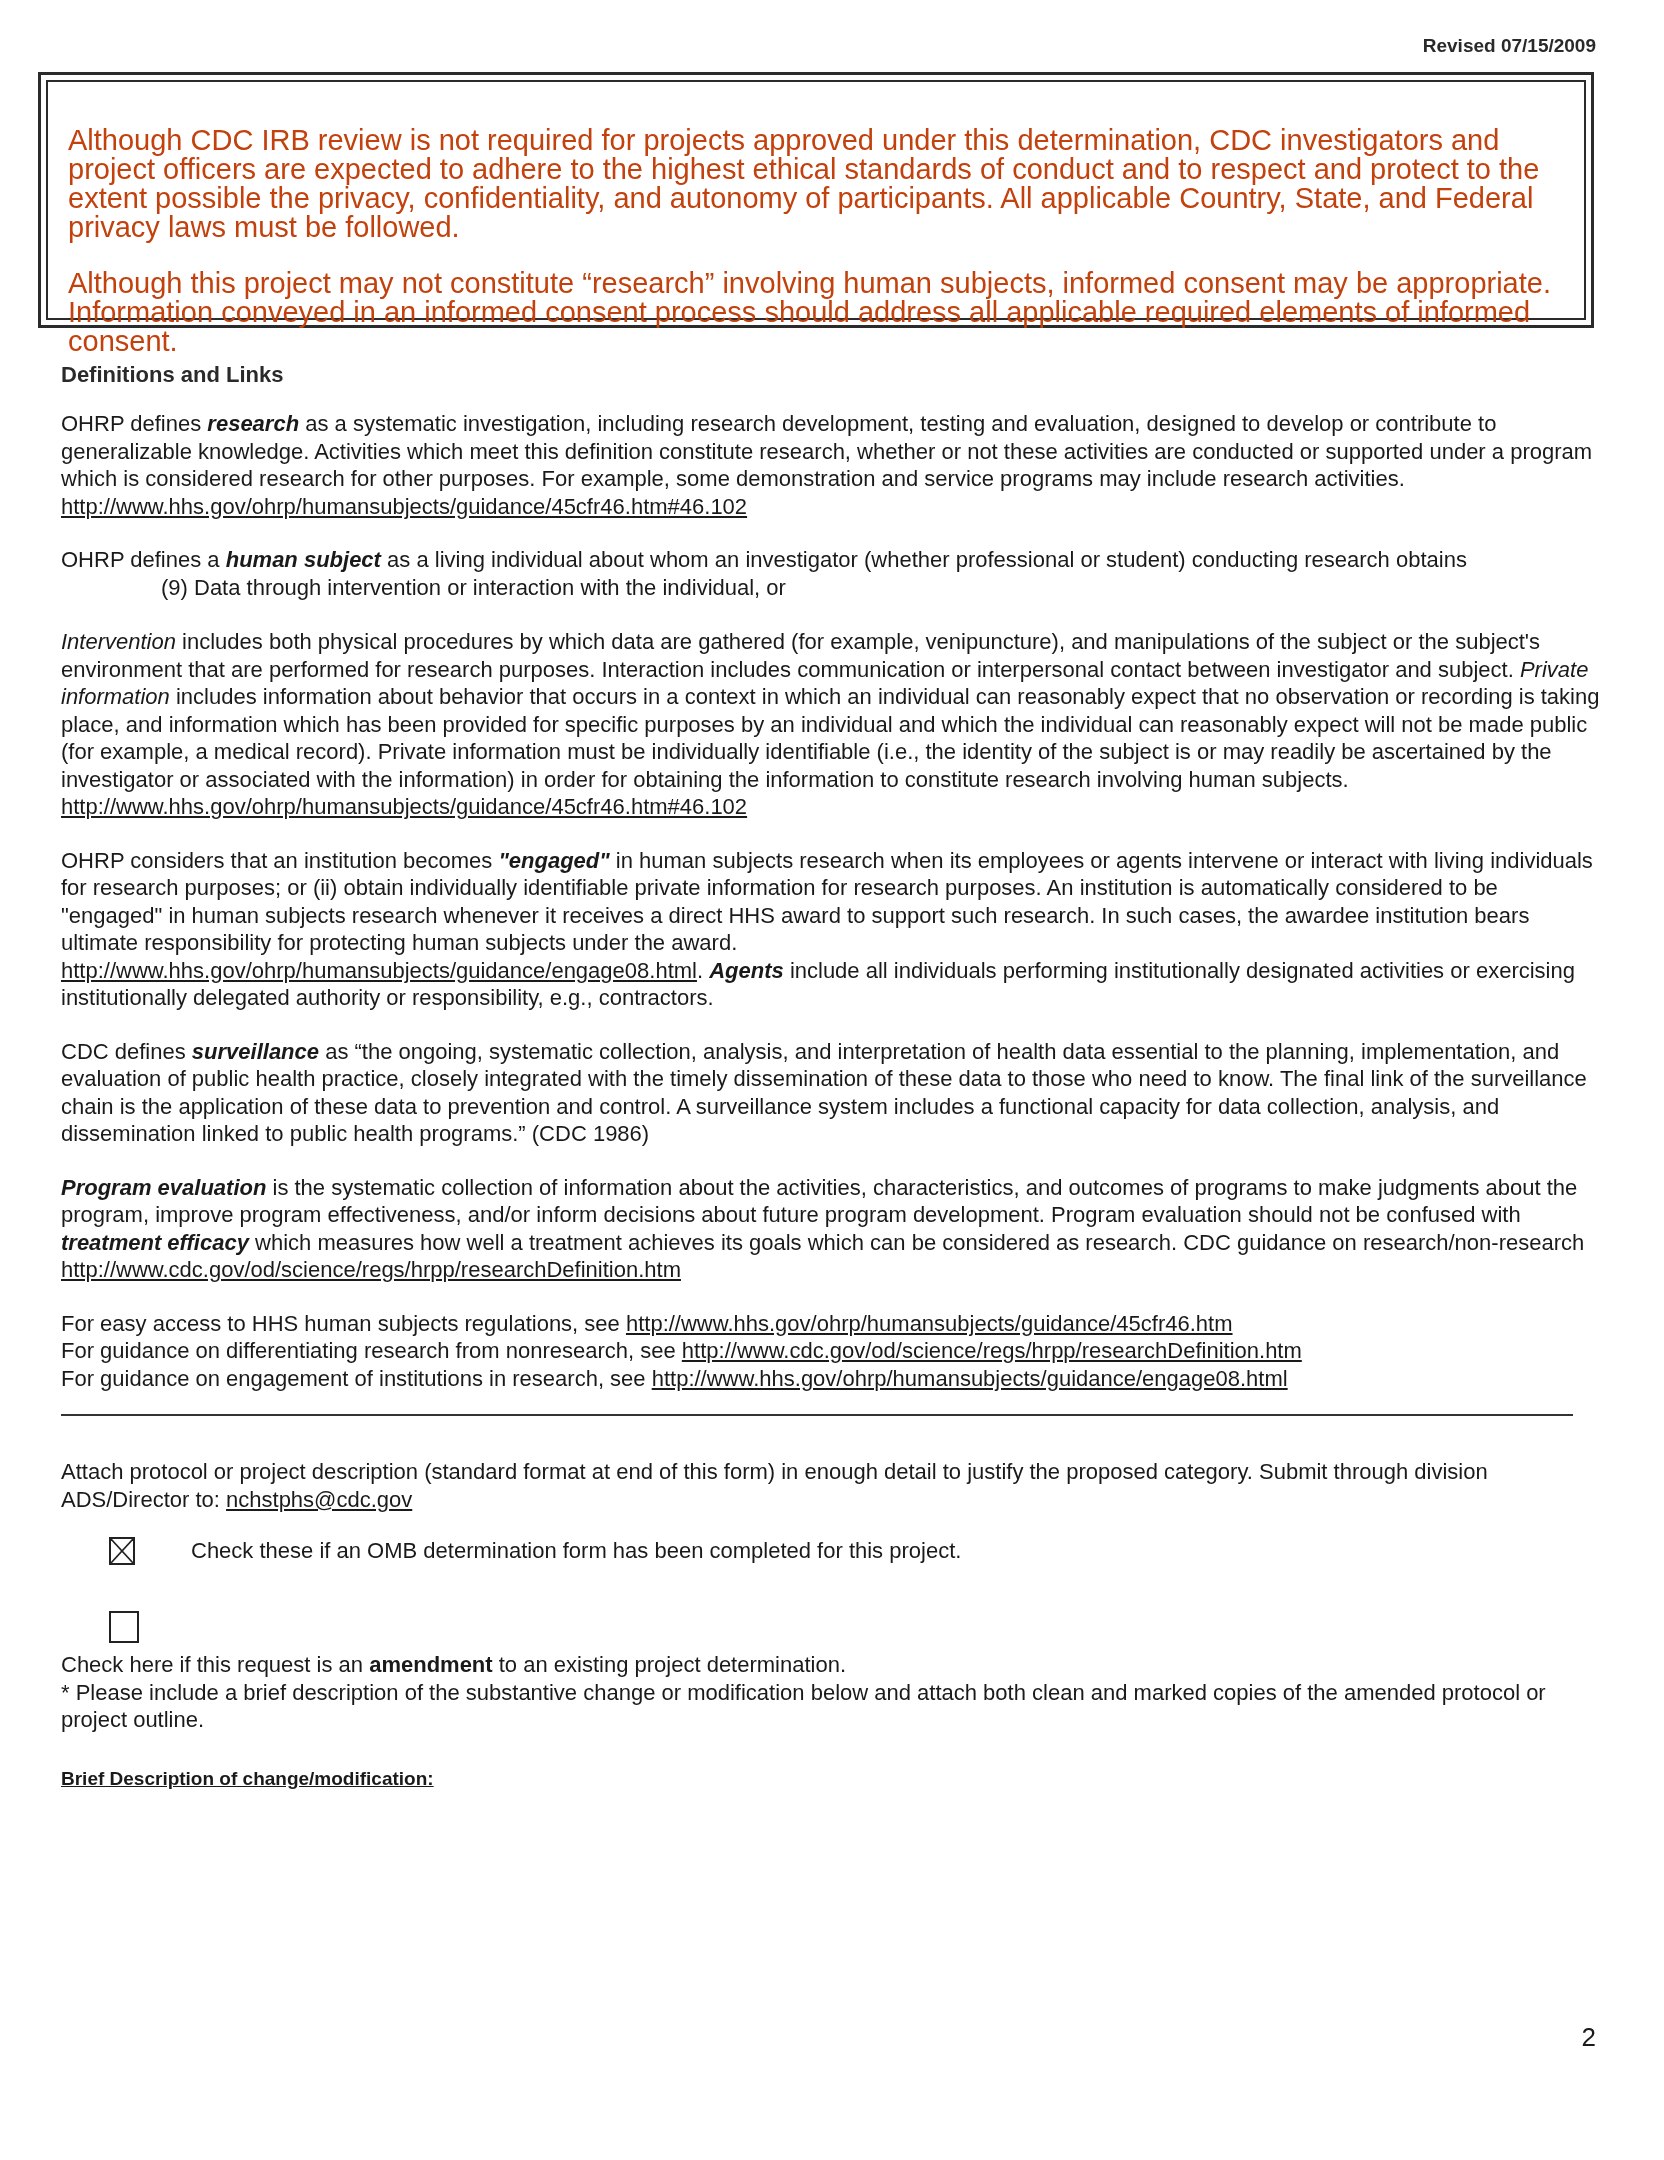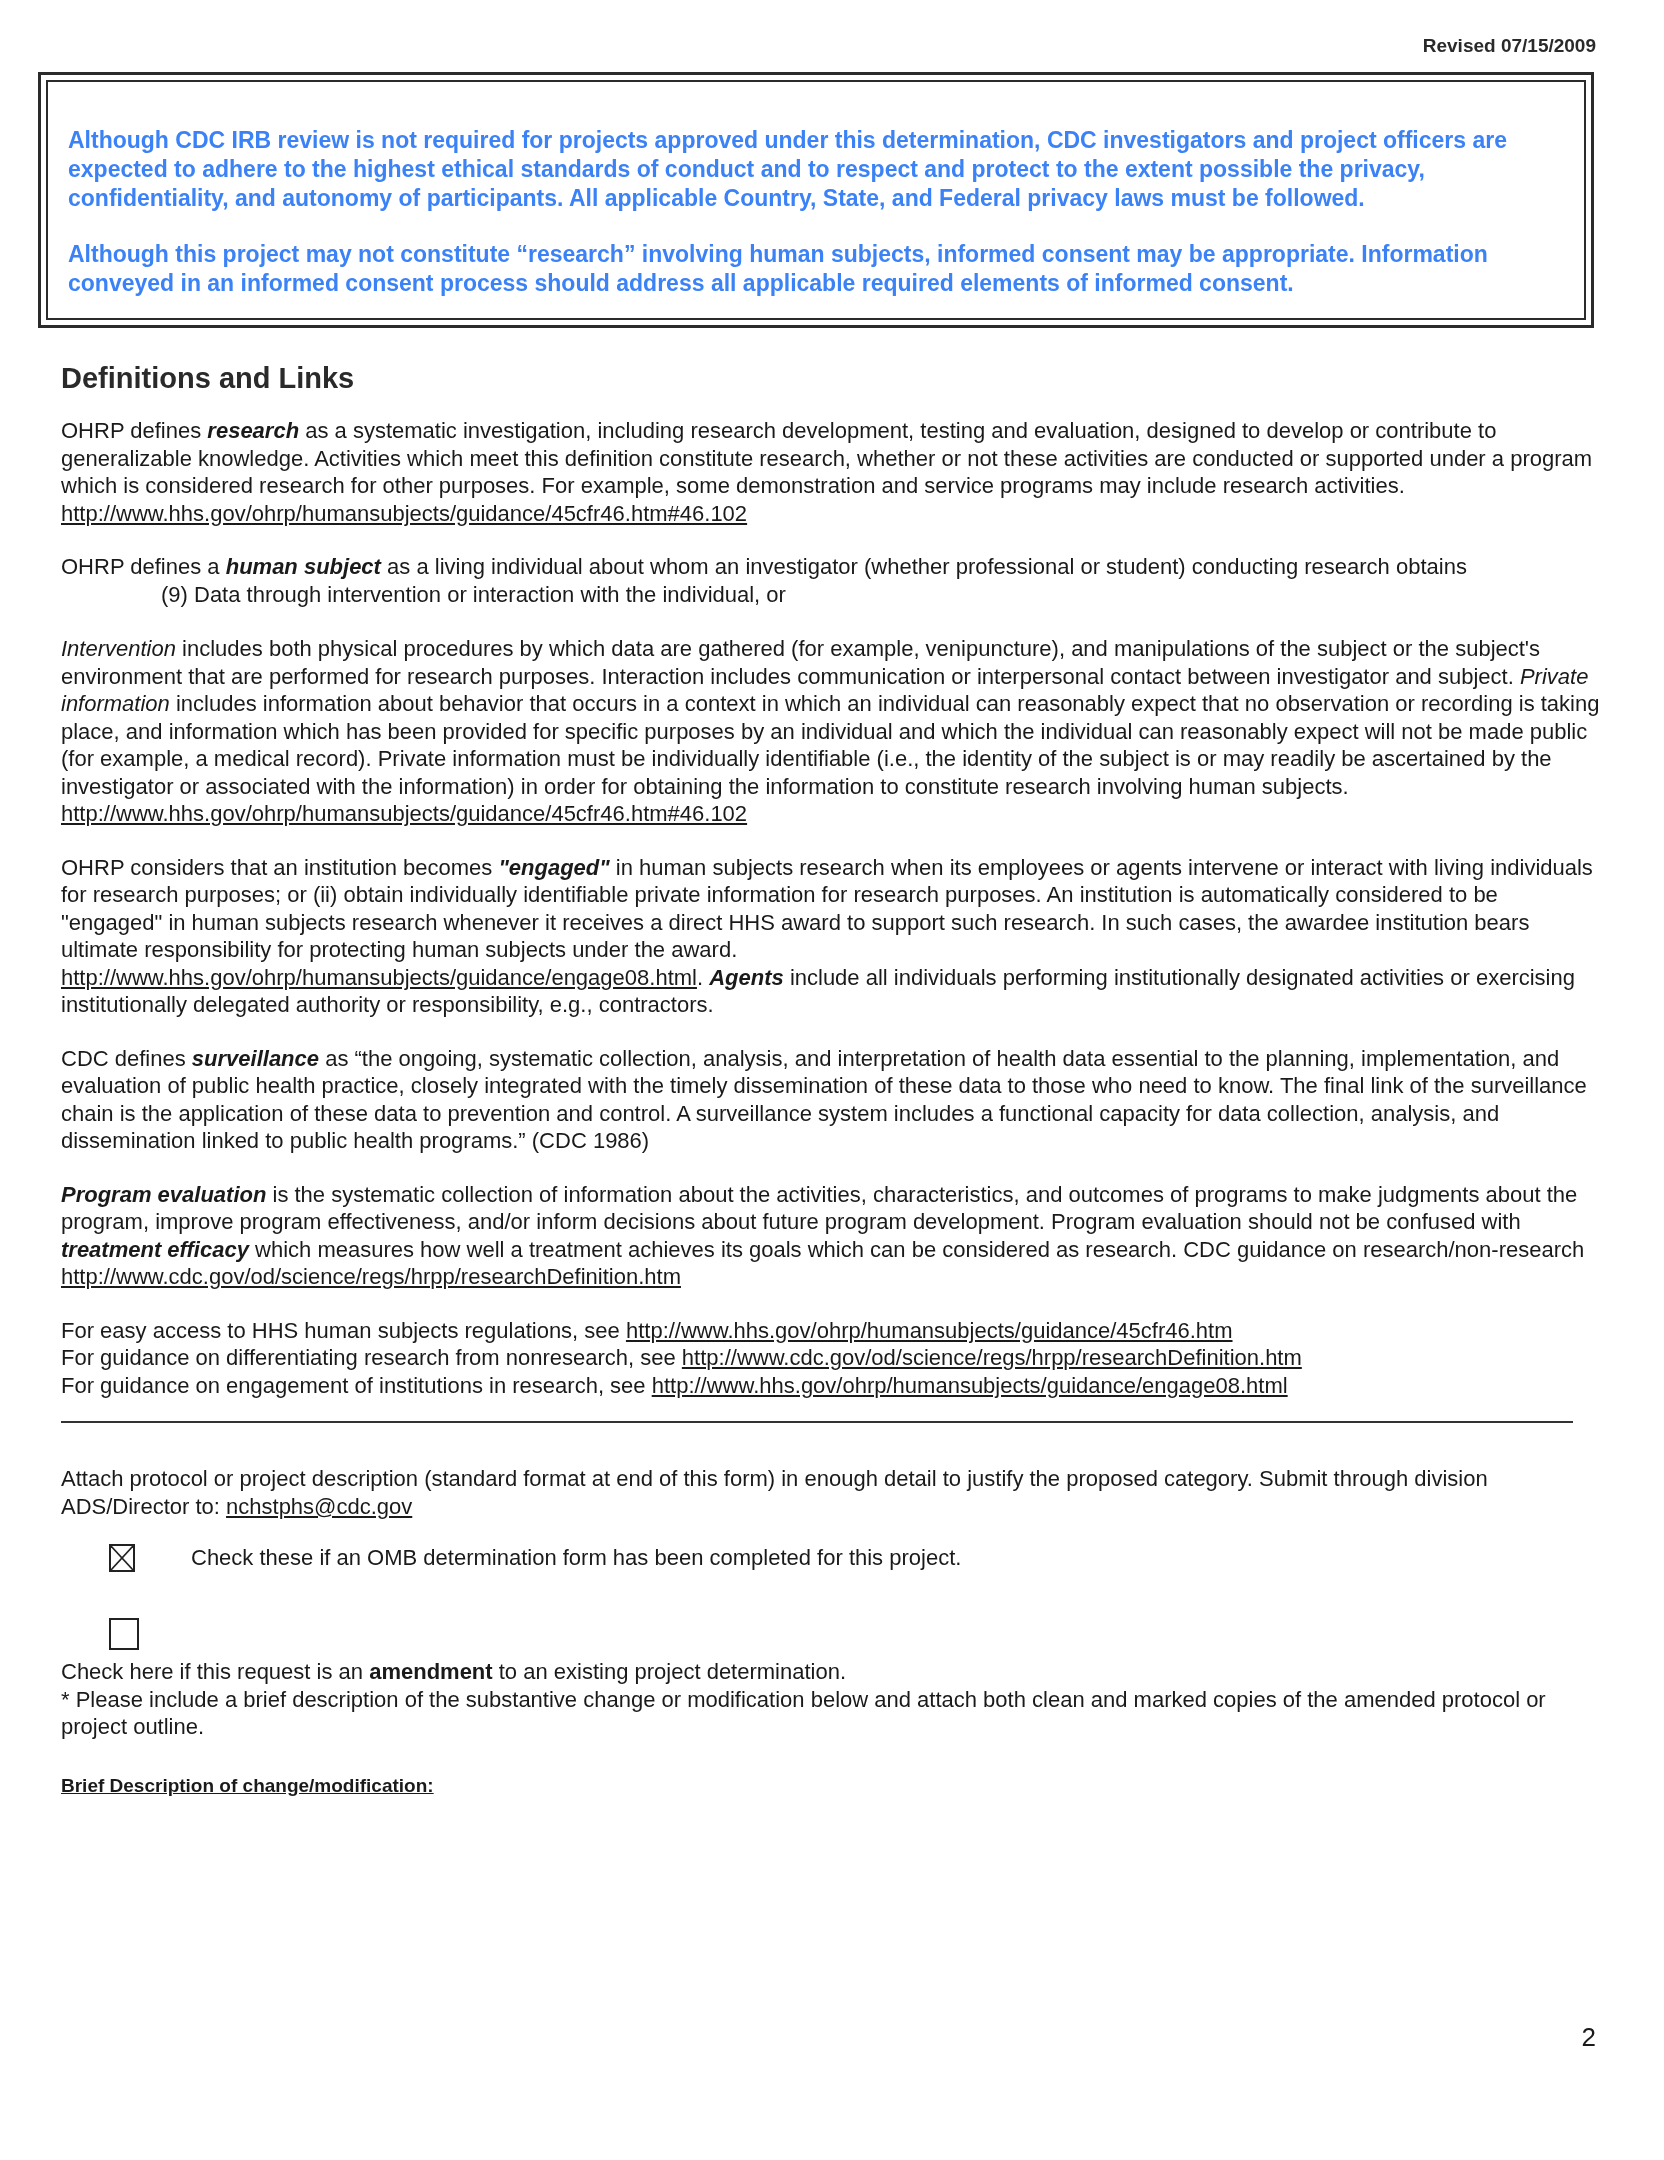--- a/index.html
+++ b/index.html
@@ -13,24 +13,24 @@
   }
   .notice-outer {
     position: absolute; left: 38px; top: 72px; width: 1556px; height: 256px;
     border: 3px solid #2b2b2b; box-sizing: border-box; padding: 5px;
   }
   .notice-inner {
     border: 2px solid #2b2b2b; height: 100%; box-sizing: border-box;
     padding: 44px 14px 0 20px;
   }
   .notice-inner p {
-    margin: 0 0 27px 0; font-weight: bold; font-size: 23px; line-height: 29px; color: #3b82f6;
+    margin: 0 0 27px 0; font-weight: normal; font-size: 29px; line-height: 29px; color: #c2410c;
   }
   .content { position: absolute; left: 61px; top: 362px; width: 1540px; }
-  .section-heading { font-weight: bold; font-size: 29px; margin: 0 0 22px 0; color: #2a2a2a; }
+  .section-heading { font-weight: bold; font-size: 22px; margin: 0 0 22px 0; color: #2a2a2a; }
   .para { font-size: 22px; line-height: 27.5px; margin: 0 0 26px 0; }
   .para.tight { margin-bottom: 0; }
   .list-item { font-size: 22px; line-height: 27.5px; padding-left: 100px; }
   .list-wrap { margin-bottom: 27px; }
   a.link, .link { color: #1a1a1a; text-decoration: underline; }
   .bi { font-weight: bold; font-style: italic; }
   .it { font-style: italic; }
   .b { font-weight: bold; }
   .links-block { font-size: 22px; line-height: 27.5px; }
   .rule { border: 0; border-top: 2px solid #333; width: 1512px; margin: 22px 0 42px 0; }

